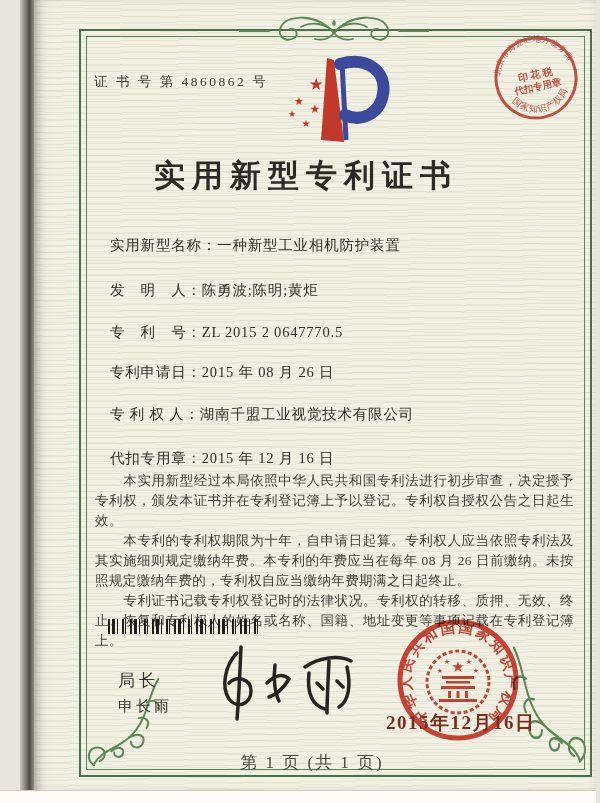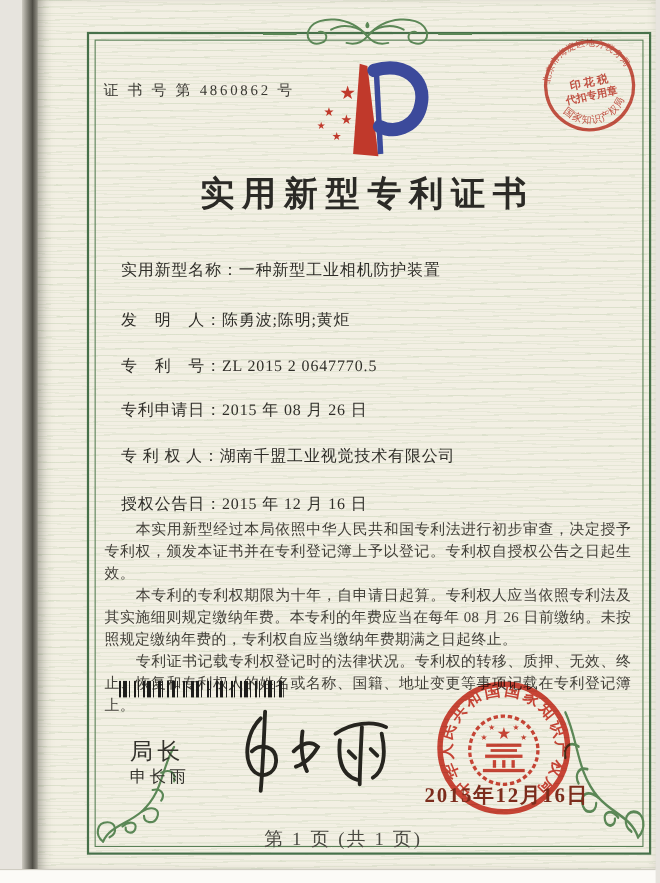--- a/index.html
+++ b/index.html
@@ -16,33 +16,33 @@
            repeating-linear-gradient(181.5deg, rgba(145,175,125,.10) 0 1px, rgba(0,0,0,0) 1px 7px);
          box-shadow:inset 10px 0 12px -8px rgba(70,68,58,.55), inset -8px 0 10px -7px rgba(120,115,100,.35);}
   .bottom-strip{position:absolute;left:0;top:790px;width:600px;height:13px;
                 background:#fcfbf7;border-top:1px solid #cfccc2;}
   .frame-outer{position:absolute;left:45px;top:29px;width:513px;height:748px;
                border:2.5px solid #47714a;box-sizing:border-box;}
   .frame-inner{position:absolute;left:52px;top:36px;width:499px;height:734px;
                border:1px solid #5a8157;box-sizing:border-box;}
   .abs{position:absolute;}
   .cert-no{left:60px;top:73px;font-size:13.5px;letter-spacing:2.5px;color:#3a3933;}
-  .doc-title{left:120px;top:155px;width:360px;text-align:center;font-size:31px;
+  .doc-title{left:120px;top:155px;width:360px;font-size:31px;
              font-weight:700;letter-spacing:7px;color:#2b2a26;}
   .field-row{left:64px;font-size:14.5px;color:#2f2e29;letter-spacing:0.8px;white-space:nowrap;}
   .field-label{color:#2f2e29;margin-left:12px;}
   .field-value{color:#2f2e29;}
   .body-text{left:61px;top:471px;width:479px;font-size:13.5px;line-height:20px;
              color:#413f38;text-align:justify;letter-spacing:0.4px;}
   .body-text p{margin:0;text-indent:2.1em;}
   .barcode{left:74px;top:619px;width:150px;height:15px;
            background:repeating-linear-gradient(90deg,#1d1d1b 0 2px,rgba(0,0,0,0) 2px 4px,
              #1d1d1b 4px 7px,rgba(0,0,0,0) 7px 9px,#1d1d1b 9px 10px,rgba(0,0,0,0) 10px 14px,
              #1d1d1b 14px 16px,rgba(0,0,0,0) 16px 17px,#1d1d1b 17px 18px,rgba(0,0,0,0) 18px 22px);}
-  .sig-title{left:84px;top:669px;font-size:21px;letter-spacing:4px;color:#33322c;}
+  .sig-title{left:84px;top:669px;font-size:17px;letter-spacing:4px;color:#33322c;}
   .sig-name-print{left:84px;top:697px;font-size:15px;letter-spacing:3px;color:#33322c;}
   .signature-svg{left:175px;top:643px;}
   .seal-svg{left:349px;top:605px;opacity:.93;mix-blend-mode:multiply;}
   .seal-date{left:352px;top:710px;font-size:19px;font-weight:700;color:#7c2c1c;
              letter-spacing:1.5px;z-index:5;}
   .tax-stamp-svg{left:457px;top:33px;transform:rotate(-12deg);opacity:.85;mix-blend-mode:multiply;}
   .footer{left:148px;top:751px;width:260px;text-align:center;font-size:17px;
           letter-spacing:2px;color:#4a4a42;}
   .ornament{color:#5b8756;}
   svg text{font-family:"Liberation Serif","DejaVu Serif",serif;}
@@ -124,21 +124,21 @@
     <div class="abs field-row" style="top:323px;">
       <span class="field-label">专　利　号：</span><span class="field-value">ZL 2015 2 0647770.5</span>
     </div>
     <div class="abs field-row" style="top:363px;text-align:center;">
       <span class="field-label">专利申请日：</span><span class="field-value">2015 年 08 月 26 日</span>
     </div>
     <div class="abs field-row" style="top:405px;">
       <span class="field-label">专 利 权 人：</span><span class="field-value">湖南千盟工业视觉技术有限公司</span>
     </div>
     <div class="abs field-row" style="top:449px;">
-      <span class="field-label">授权公告日：</span><span class="field-value">2015 年 12 月 16 日</span>
+      <span class="field-label">代扣专用章：</span><span class="field-value">2015 年 12 月 16 日</span>
     </div>
 
     <div class="abs body-text">
       <p>本实用新型经过本局依照中华人民共和国专利法进行初步审查，决定授予专利权，颁发本证书并在专利登记簿上予以登记。专利权自授权公告之日起生效。</p>
       <p>本专利的专利权期限为十年，自申请日起算。专利权人应当依照专利法及其实施细则规定缴纳年费。本专利的年费应当在每年 08 月 26 日前缴纳。未按照规定缴纳年费的，专利权自应当缴纳年费期满之日起终止。</p>
       <p>专利证书记载专利权登记时的法律状况。专利权的转移、质押、无效、终止、恢复和专利权人的姓名或名称、国籍、地址变更等事项记载在专利登记簿上。</p>
     </div>
 
     <div class="abs barcode"></div>
 

